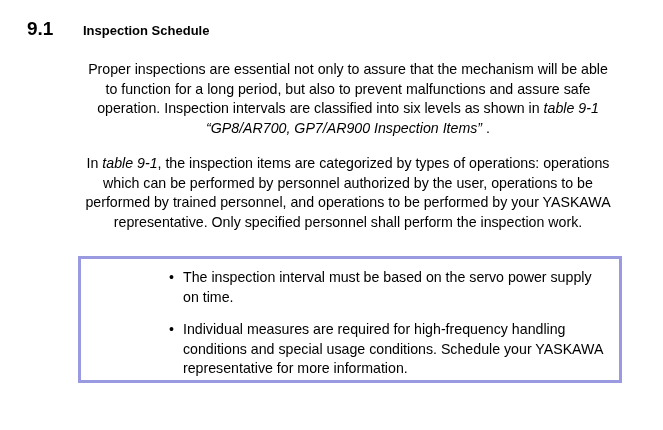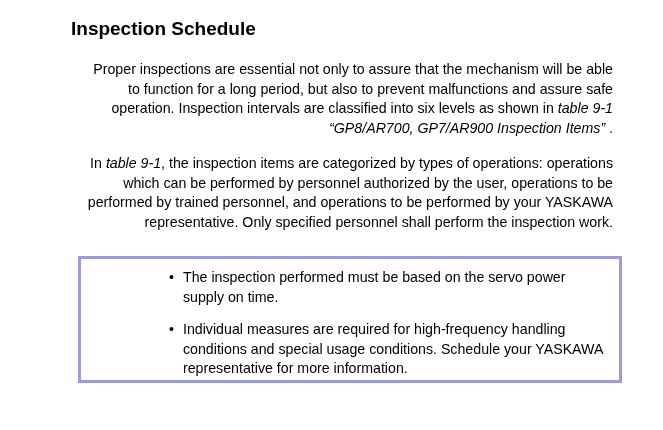--- a/index.html
+++ b/index.html
@@ -34,38 +34,37 @@
     align-items: baseline;
   }
   .heading-number {
     font-size: 19px;
     font-weight: bold;
     letter-spacing: 0px;
     width: 56px;
     flex: 0 0 auto;
   }
   .heading-title {
-    font-size: 19px;
+    font-size: 13px;
     font-weight: bold;
     letter-spacing: 0px;
-    margin-left: 44px;
   }
   
   .body-col {
     position: absolute;
     left: 83px;
     top: 60px;
     width: 530px;
   }
   p.para {
     margin: 0 0 16px 0;
     font-size: 14.2px;
     line-height: 19.5px;
     color: #000000;
-    text-align: right;
+    text-align: center;
   }
   p.para:last-child {
     margin-bottom: 0;
   }
   .ital {
     font-style: italic;
   }
   
   .note-box {
     position: absolute;
@@ -116,40 +115,41 @@
   .note-text {
     flex: 1 1 auto;
   }
 </style>
 </head>
 <body>
 
 <div class="page">
 
   <div class="heading">
+    <span class="heading-number">9.1</span>
     <span class="heading-title">Inspection Schedule</span>
   </div>
 
   <div class="body-col">
 
     <p class="para"><span>Proper inspections are essential not only to assure that the mechanism will be able to function for a long period, but also to prevent malfunctions and assure safe operation.  Inspection intervals are classified into six levels as shown in </span><span class="ital">table 9-1  “GP8/AR700, GP7/AR900 Inspection Items”</span><span> .</span></p>
 
     <p class="para"><span>In </span><span class="ital">table 9-1</span><span>, the inspection items are categorized by types of operations: operations which can be performed by personnel authorized by the user, operations to be performed by trained personnel, and operations to be performed by your YASKAWA representative.  Only specified personnel shall perform the inspection work.</span></p>
 
   </div>
 
   <div class="note-box">
     <div class="note-inner">
 
 
       <div class="note-items">
 
         <div class="note-item">
           <span class="note-bullet">•</span>
-          <span class="note-text">The inspection performed must be based on the servo power supply on time.</span>
+          <span class="note-text">The inspection interval must be based on the servo power supply on time.</span>
         </div>
 
         <div class="note-item">
           <span class="note-bullet">•</span>
           <span class="note-text">Individual measures are required for high-frequency handling conditions and special usage conditions. Schedule your YASKAWA representative for more information.</span>
         </div>
 
       </div>
 
     </div>

